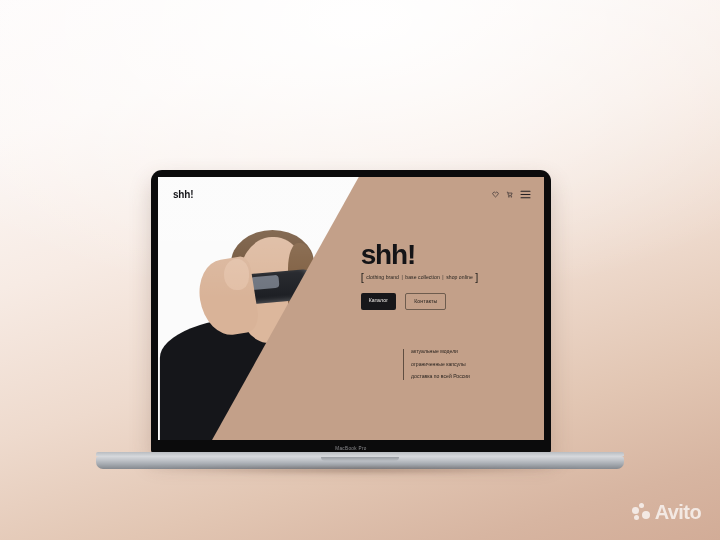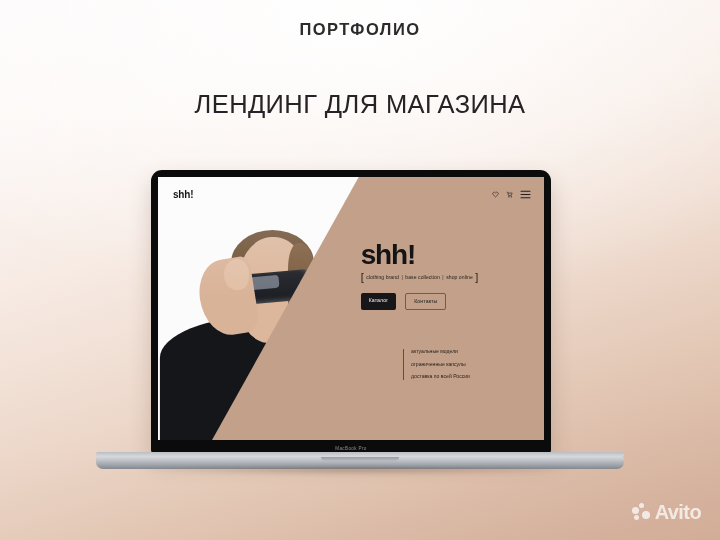--- a/index.html
+++ b/index.html
@@ -207,23 +207,21 @@
   #avito-mark .d4{ left:9.8px; top:8px;   width:8px;   height:8px; }
   #avito-word{ font-size:20px; font-weight:700; color:#fff; letter-spacing:-.6px; }
 </style>
 </head>
 <body>
 
 <div id="bg"></div>
 <div id="bg-wash"></div>
 
 <div class="titles">
-  <div id="kicker">ПОРТФОЛИО</div>
   <h1 id="headline">
-    <span class="l1">ЛЕНДИНГ ДЛЯ МАГАЗИНА</span>
   </h1>
 </div>
 
 <div id="laptop">
 
   <div id="lid">
     <div id="screen">
 
       <div id="photo">
         <div class="m" id="m-body"></div>

